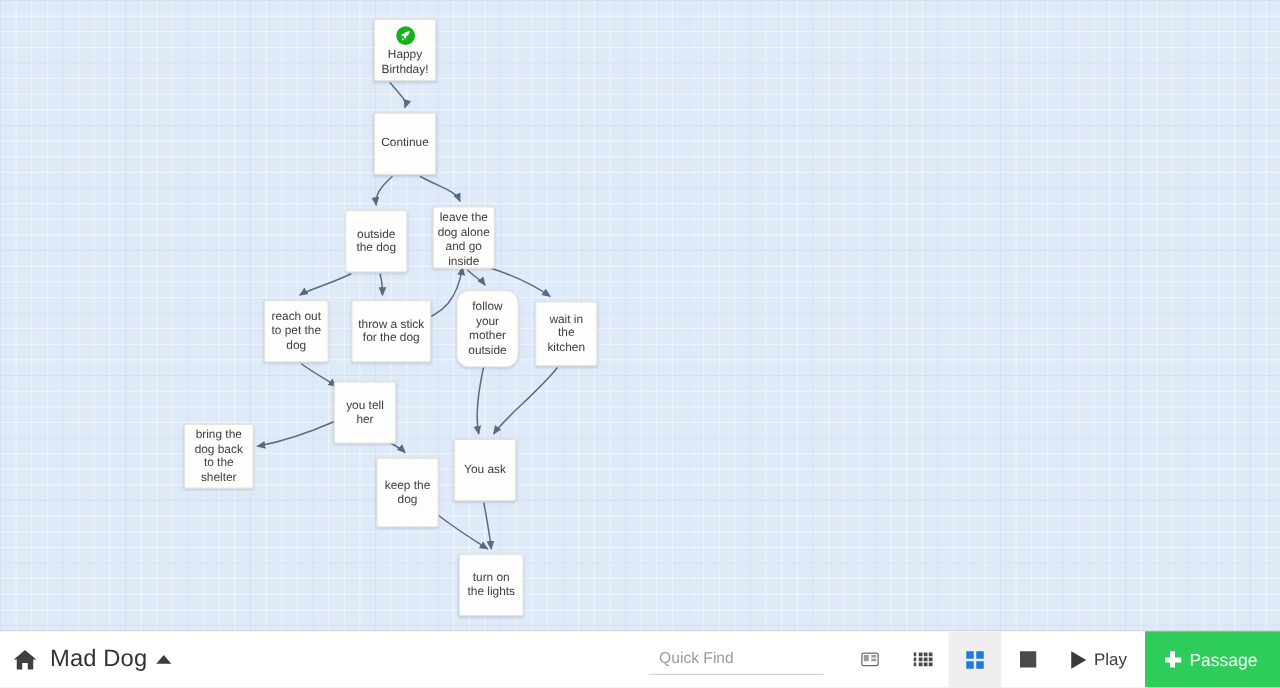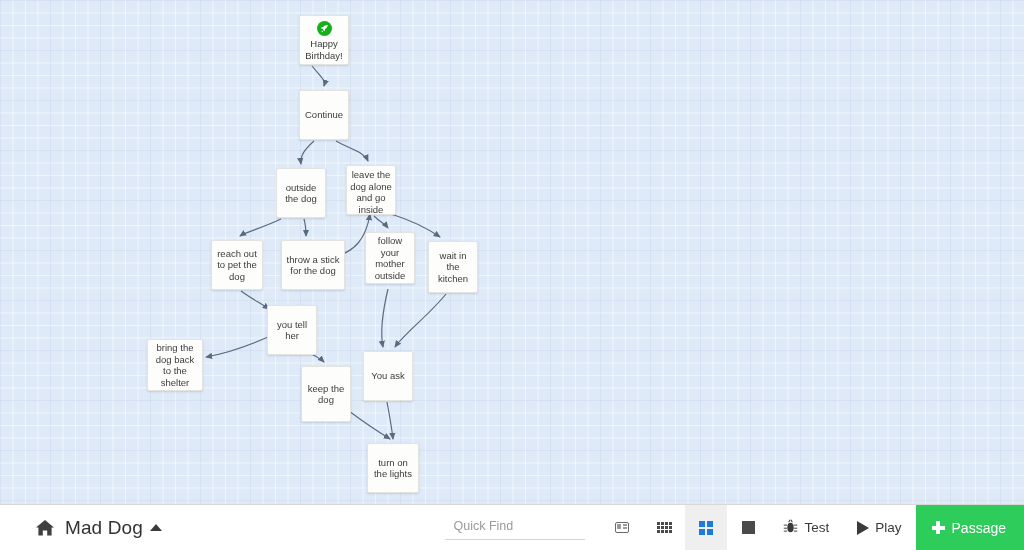--- a/index.html
+++ b/index.html
@@ -69,21 +69,20 @@
   
   #toolbar {
     position: absolute;
     left: 0; top: 504px;
     width: 1024px; height: 46px;
     background: #ffffff;
     border-top: 1px solid #d8d8d8;
     display: flex;
     align-items: stretch;
     z-index: 20;
-    padding-left: 25px;
   }
   .tb-left {
     display: flex; align-items: center;
     padding-left: 10px; gap: 10px;
   }
   .home-icon { color: #3f3f3f; display:flex; align-items:center; }
   .story-name {
     font-size: 19px; color: #333; letter-spacing: .1px;
     display: flex; align-items: center; gap: 7px;
   }
@@ -238,21 +237,21 @@
         </div>
         <div class="passage overflow" style="left: 346px; top: 165px; width: 50px; height: 50px;">
           <div class="ptitle">leave the dog alone and go inside</div>
         </div>
         <div class="passage" style="left: 211px; top: 240px; width: 52px; height: 50px;">
           <div class="ptitle">reach out to pet the dog</div>
         </div>
         <div class="passage" style="left: 281px; top: 240px; width: 64px; height: 50px;">
           <div class="ptitle">throw a stick for the dog</div>
         </div>
-        <div class="passage" style="left: 365px; top: 232px; width: 50px; height: 52px;">
+        <div class="passage" style="left: 365px; top: 232px; width: 50px; height: 62px; border-radius: 10px;">
           <div class="ptitle">follow your mother outside</div>
         </div>
         <div class="passage" style="left: 428px; top: 241px; width: 50px; height: 52px;">
           <div class="ptitle">wait in the kitchen</div>
         </div>
         <div class="passage" style="left: 267px; top: 305px; width: 50px; height: 50px; align-items: center;">
           <div class="ptitle">you tell her</div>
         </div>
         <div class="passage" style="left: 147px; top: 339px; width: 56px; height: 52px;">
           <div class="ptitle">bring the dog back to the shelter</div>
@@ -318,38 +317,20 @@
             <i></i>
             <i></i>
             <i></i>
         </span>
       </div>
 
       <div class="zoombtn">
         <span class="big-square"></span>
       </div>
 
-      <div class="tb-action">
-        <span>
-          <svg width="15" height="15" viewBox="0 0 16 16" aria-hidden="true">
-            <g fill="#3a3a3a">
-              <rect x="6.3" y="0.6" width="1" height="3" transform="rotate(30 6.8 2.1)"></rect>
-              <rect x="8.7" y="0.6" width="1" height="3" transform="rotate(-30 9.2 2.1)"></rect>
-              <ellipse cx="8" cy="9" rx="3.4" ry="5"></ellipse>
-              <rect x="0.8" y="6" width="3.6" height="1"></rect>
-              <rect x="0.8" y="9.3" width="3.6" height="1"></rect>
-              <rect x="0.8" y="12.4" width="3.6" height="1"></rect>
-              <rect x="11.6" y="6" width="3.6" height="1"></rect>
-              <rect x="11.6" y="9.3" width="3.6" height="1"></rect>
-              <rect x="11.6" y="12.4" width="3.6" height="1"></rect>
-            </g>
-          </svg>
-        </span>
-        <span>Test</span>
-      </div>
 
       <div class="tb-action">
         <span class="play-tri"></span>
         <span>Play</span>
       </div>
 
       <div class="passage-btn">
         <span class="plus-glyph"></span>
         <span>Passage</span>
       </div>

